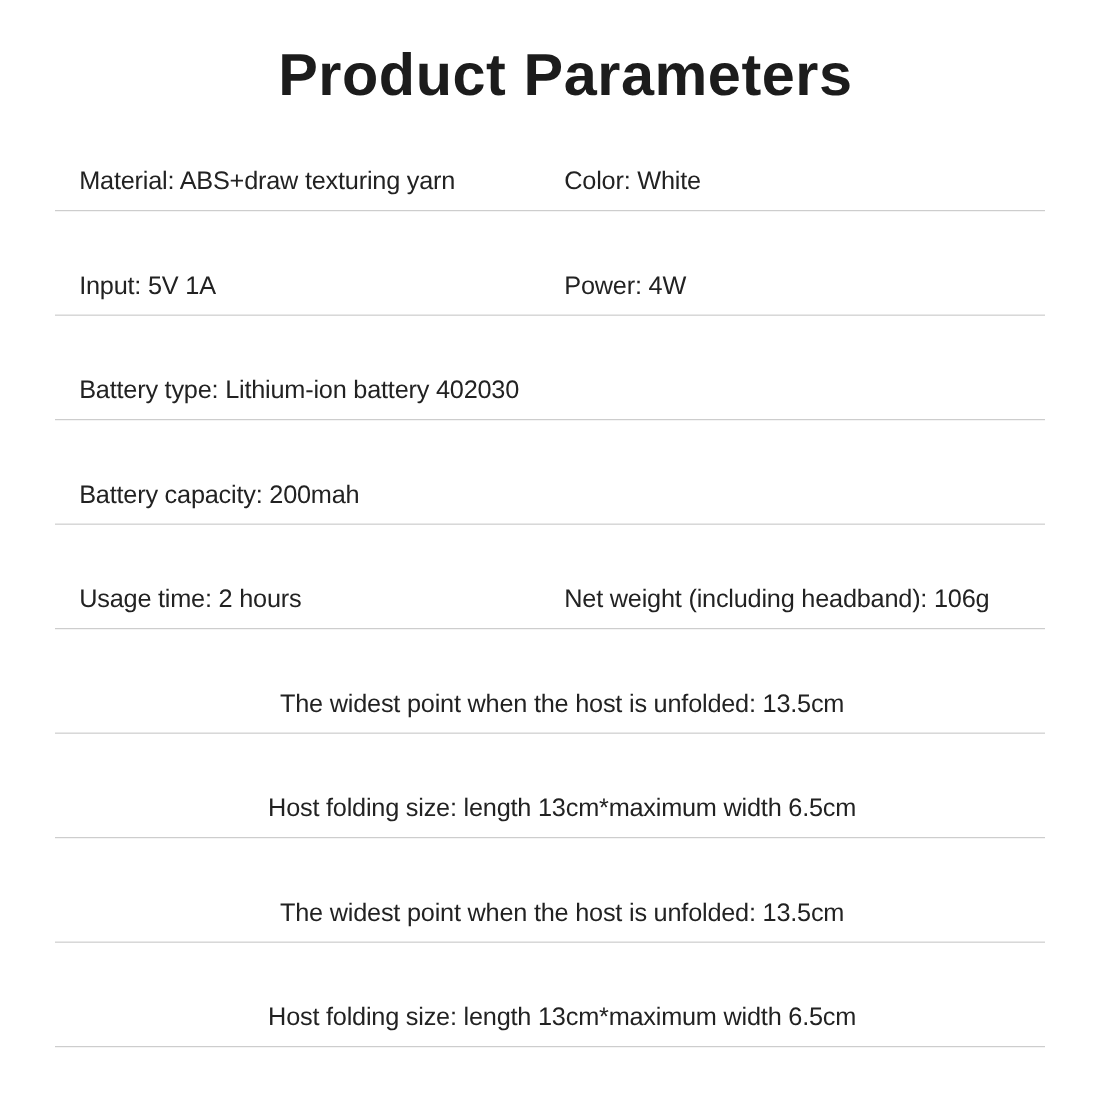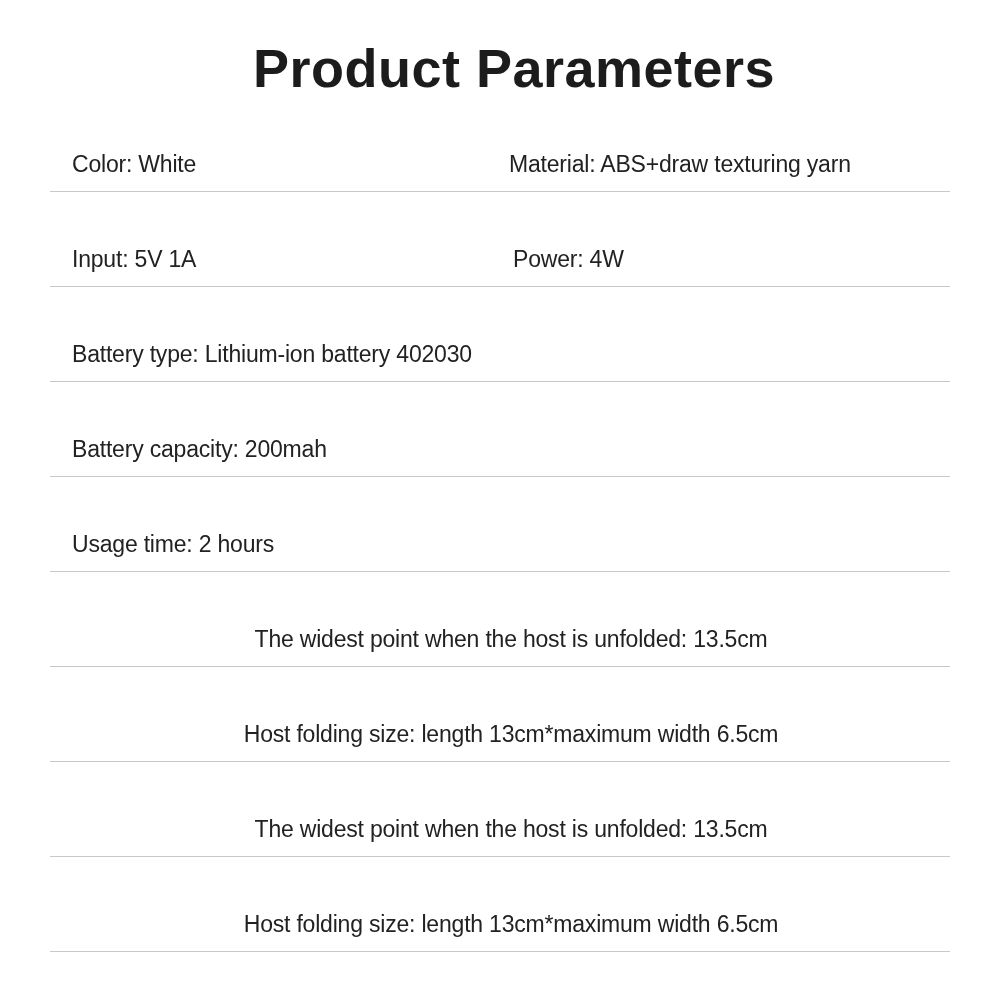--- a/index.html
+++ b/index.html
@@ -57,39 +57,40 @@
 </head>
 <body>
 
 <div class="page">
 
   <h1 class="title">Product Parameters</h1>
 
   <div class="rows">
 
     <div class="row">
+      <div class="cell left">Material: ABS+draw texturing yarn</div>
       <div class="cell right">Color: White</div>
-      <div class="cell left">Material: ABS+draw texturing yarn</div>
     </div>
 
     <div class="row">
       <div class="cell left">Input: 5V 1A</div>
       <div class="cell right">Power: 4W</div>
     </div>
 
     <div class="row">
       <div class="cell right">Battery type: Lithium-ion battery 402030</div>
     </div>
 
     <div class="row">
       <div class="cell left">Battery capacity: 200mah</div>
     </div>
 
     <div class="row">
       <div class="cell left">Usage time: 2 hours</div>
+      <div class="cell right">Net weight (including headband): 106g</div>
     </div>
 
     <div class="row">
       <div class="cell full">The widest point when the host is unfolded: 13.5cm</div>
     </div>
 
     <div class="row">
       <div class="cell full">Host folding size: length 13cm*maximum width 6.5cm</div>
     </div>
 

